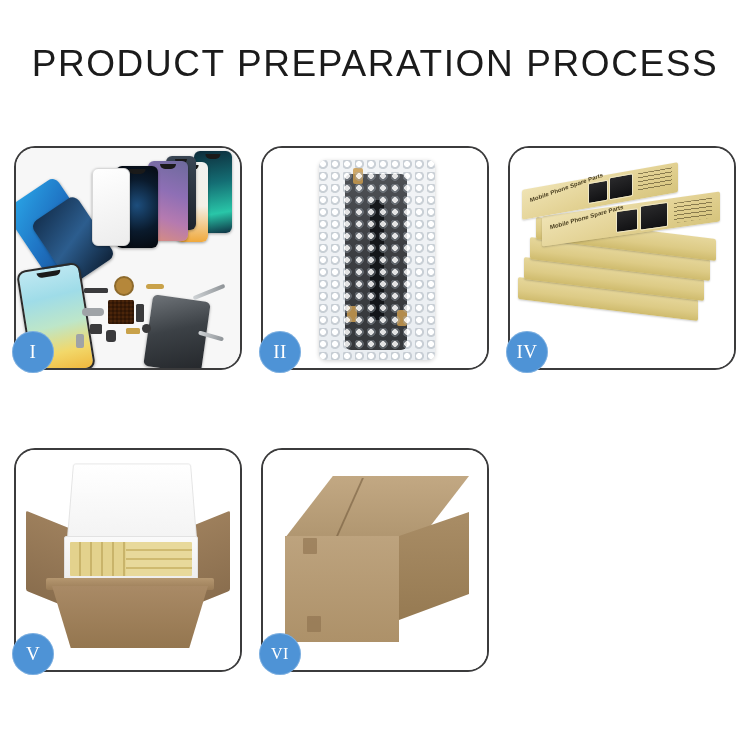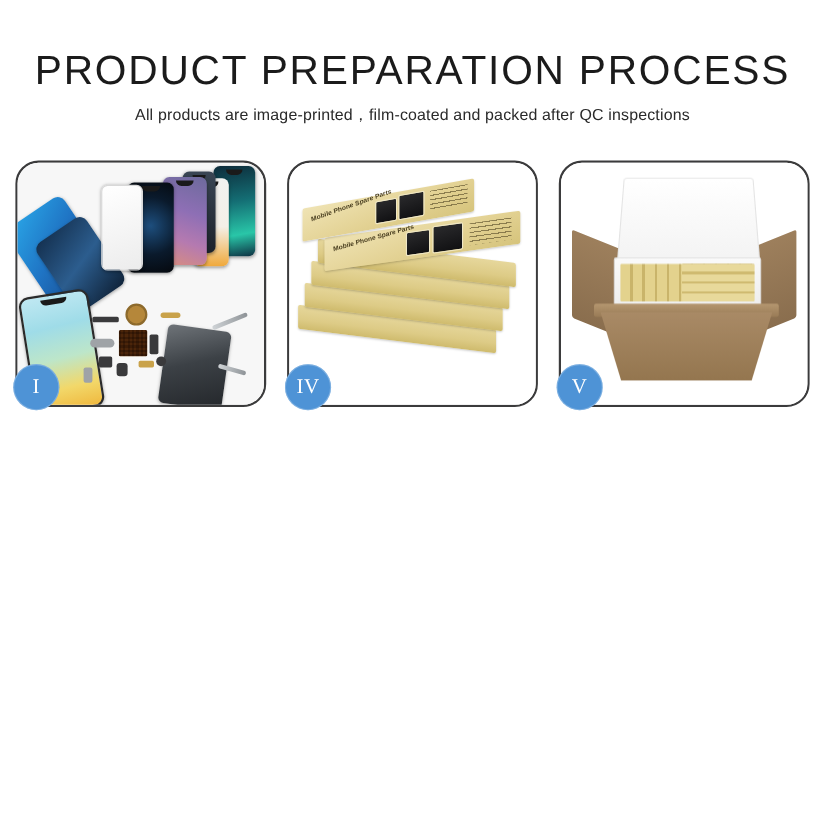--- a/index.html
+++ b/index.html
@@ -347,21 +347,20 @@
     position: absolute; background: rgba(140,112,76,.6); border-radius: 1px;
   }
 </style>
 </head>
 <body>
 
 <div class="page">
 
   <div class="header">
     <h1 class="title">PRODUCT PREPARATION PROCESS</h1>
-    <p class="subtitle">All products are image-printed，film-coated and packed after QC inspections</p>
   </div>
 
   <div class="grid">
 
     <div class="panel">
       <div class="panel-inner p1">
         <div class="scene">
           <div class="ph ph-a"></div>
           <div class="ph ph-a2"></div>
           <div class="ph ph-g">
@@ -396,20 +395,35 @@
           <div class="part gold" style="left:110px;top:180px;width:14px;height:6px;"></div>
           <div class="part pale" style="left:60px;top:186px;width:8px;height:14px;border-radius:2px;"></div>
           <div class="part" style="left:126px;top:176px;width:9px;height:9px;border-radius:50%;"></div>
           <div class="tool" style="left:176px;top:142px;width:34px;height:4px;transform:rotate(-22deg);"></div>
           <div class="tool" style="left:182px;top:186px;width:26px;height:4px;transform:rotate(16deg);"></div>
         </div>
       </div>
       <div class="badge">I</div>
     </div>
 
+    <div class="panel">
+      <div class="panel-inner p2">
+        <div class="scene">
+          <div class="bubblebag">
+            <div class="bubble-part"></div>
+            <div class="bubble-flex"></div>
+            <div class="bubble-tab" style="left:34px;top:8px;"></div>
+            <div class="bubble-tab" style="left:28px;top:146px;"></div>
+            <div class="bubble-tab" style="left:78px;top:150px;"></div>
+            <div class="bubble-sheen"></div>
+          </div>
+        </div>
+      </div>
+      <div class="badge">II</div>
+    </div>
 
 
     <div class="panel">
       <div class="panel-inner p4">
         <div class="scene">
           <div class="stack">
 
             <div class="sbox" style="left:0px;  top:120px; width:180px; height:22px; transform:skewY(7deg);"></div>
             <div class="sbox" style="left:6px;  top:100px; width:180px; height:22px; transform:skewY(7deg);"></div>
             <div class="sbox" style="left:12px; top:80px;  width:180px; height:22px; transform:skewY(7deg);"></div>
@@ -443,15 +457,28 @@
           <div class="foamcooler"></div>
           <div class="kraftbars"></div>
           <div class="kraftbars2"></div>
           <div class="cartonrim"></div>
           <div class="cartonbody"></div>
         </div>
       </div>
       <div class="badge">V</div>
     </div>
 
+    <div class="panel">
+      <div class="panel-inner p6">
+        <div class="scene">
+          <div class="bx-top"></div>
+          <div class="bx-side"></div>
+          <div class="bx-front"></div>
+          <div class="bx-seam" style="left:86px; top:28px; width:2px; height:58px; transform:skewX(-24deg);"></div>
+          <div class="bx-tape" style="left:40px; top:88px; width:14px; height:16px;"></div>
+          <div class="bx-tape" style="left:44px; top:166px; width:14px; height:16px;"></div>
+        </div>
+      </div>
+      <div class="badge wide">VI</div>
+    </div>
 
   </div>
 </div>
 
 </body></html>

